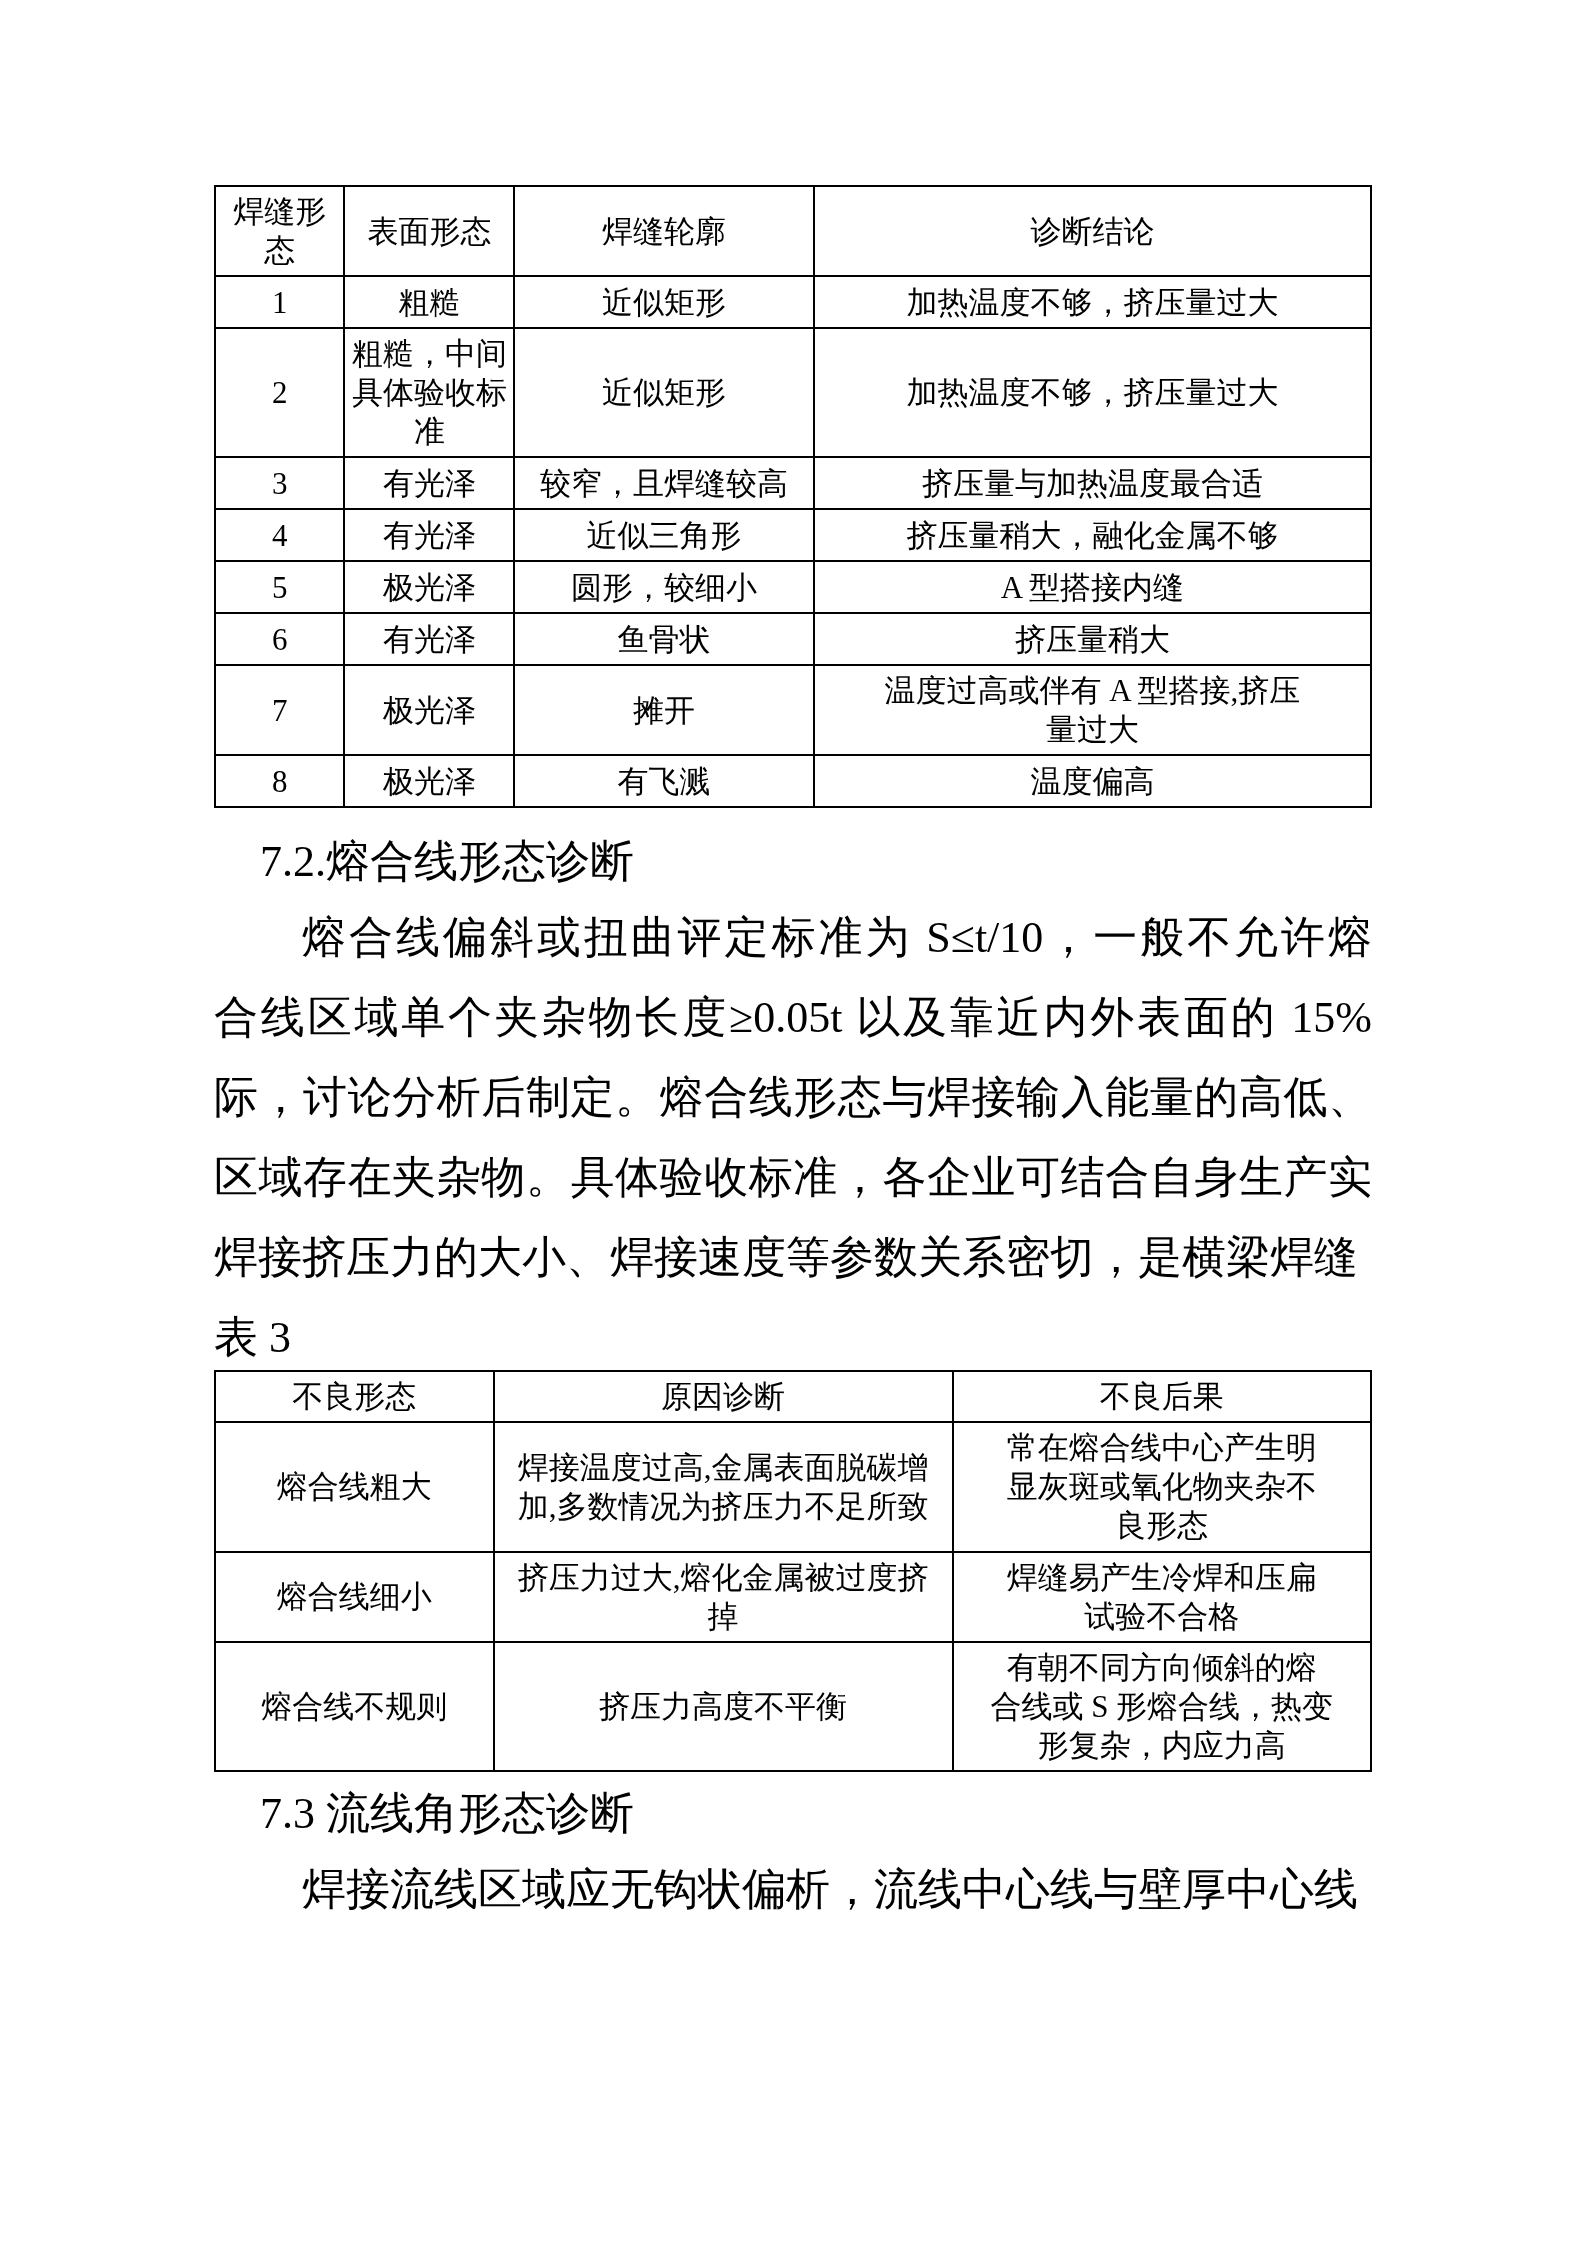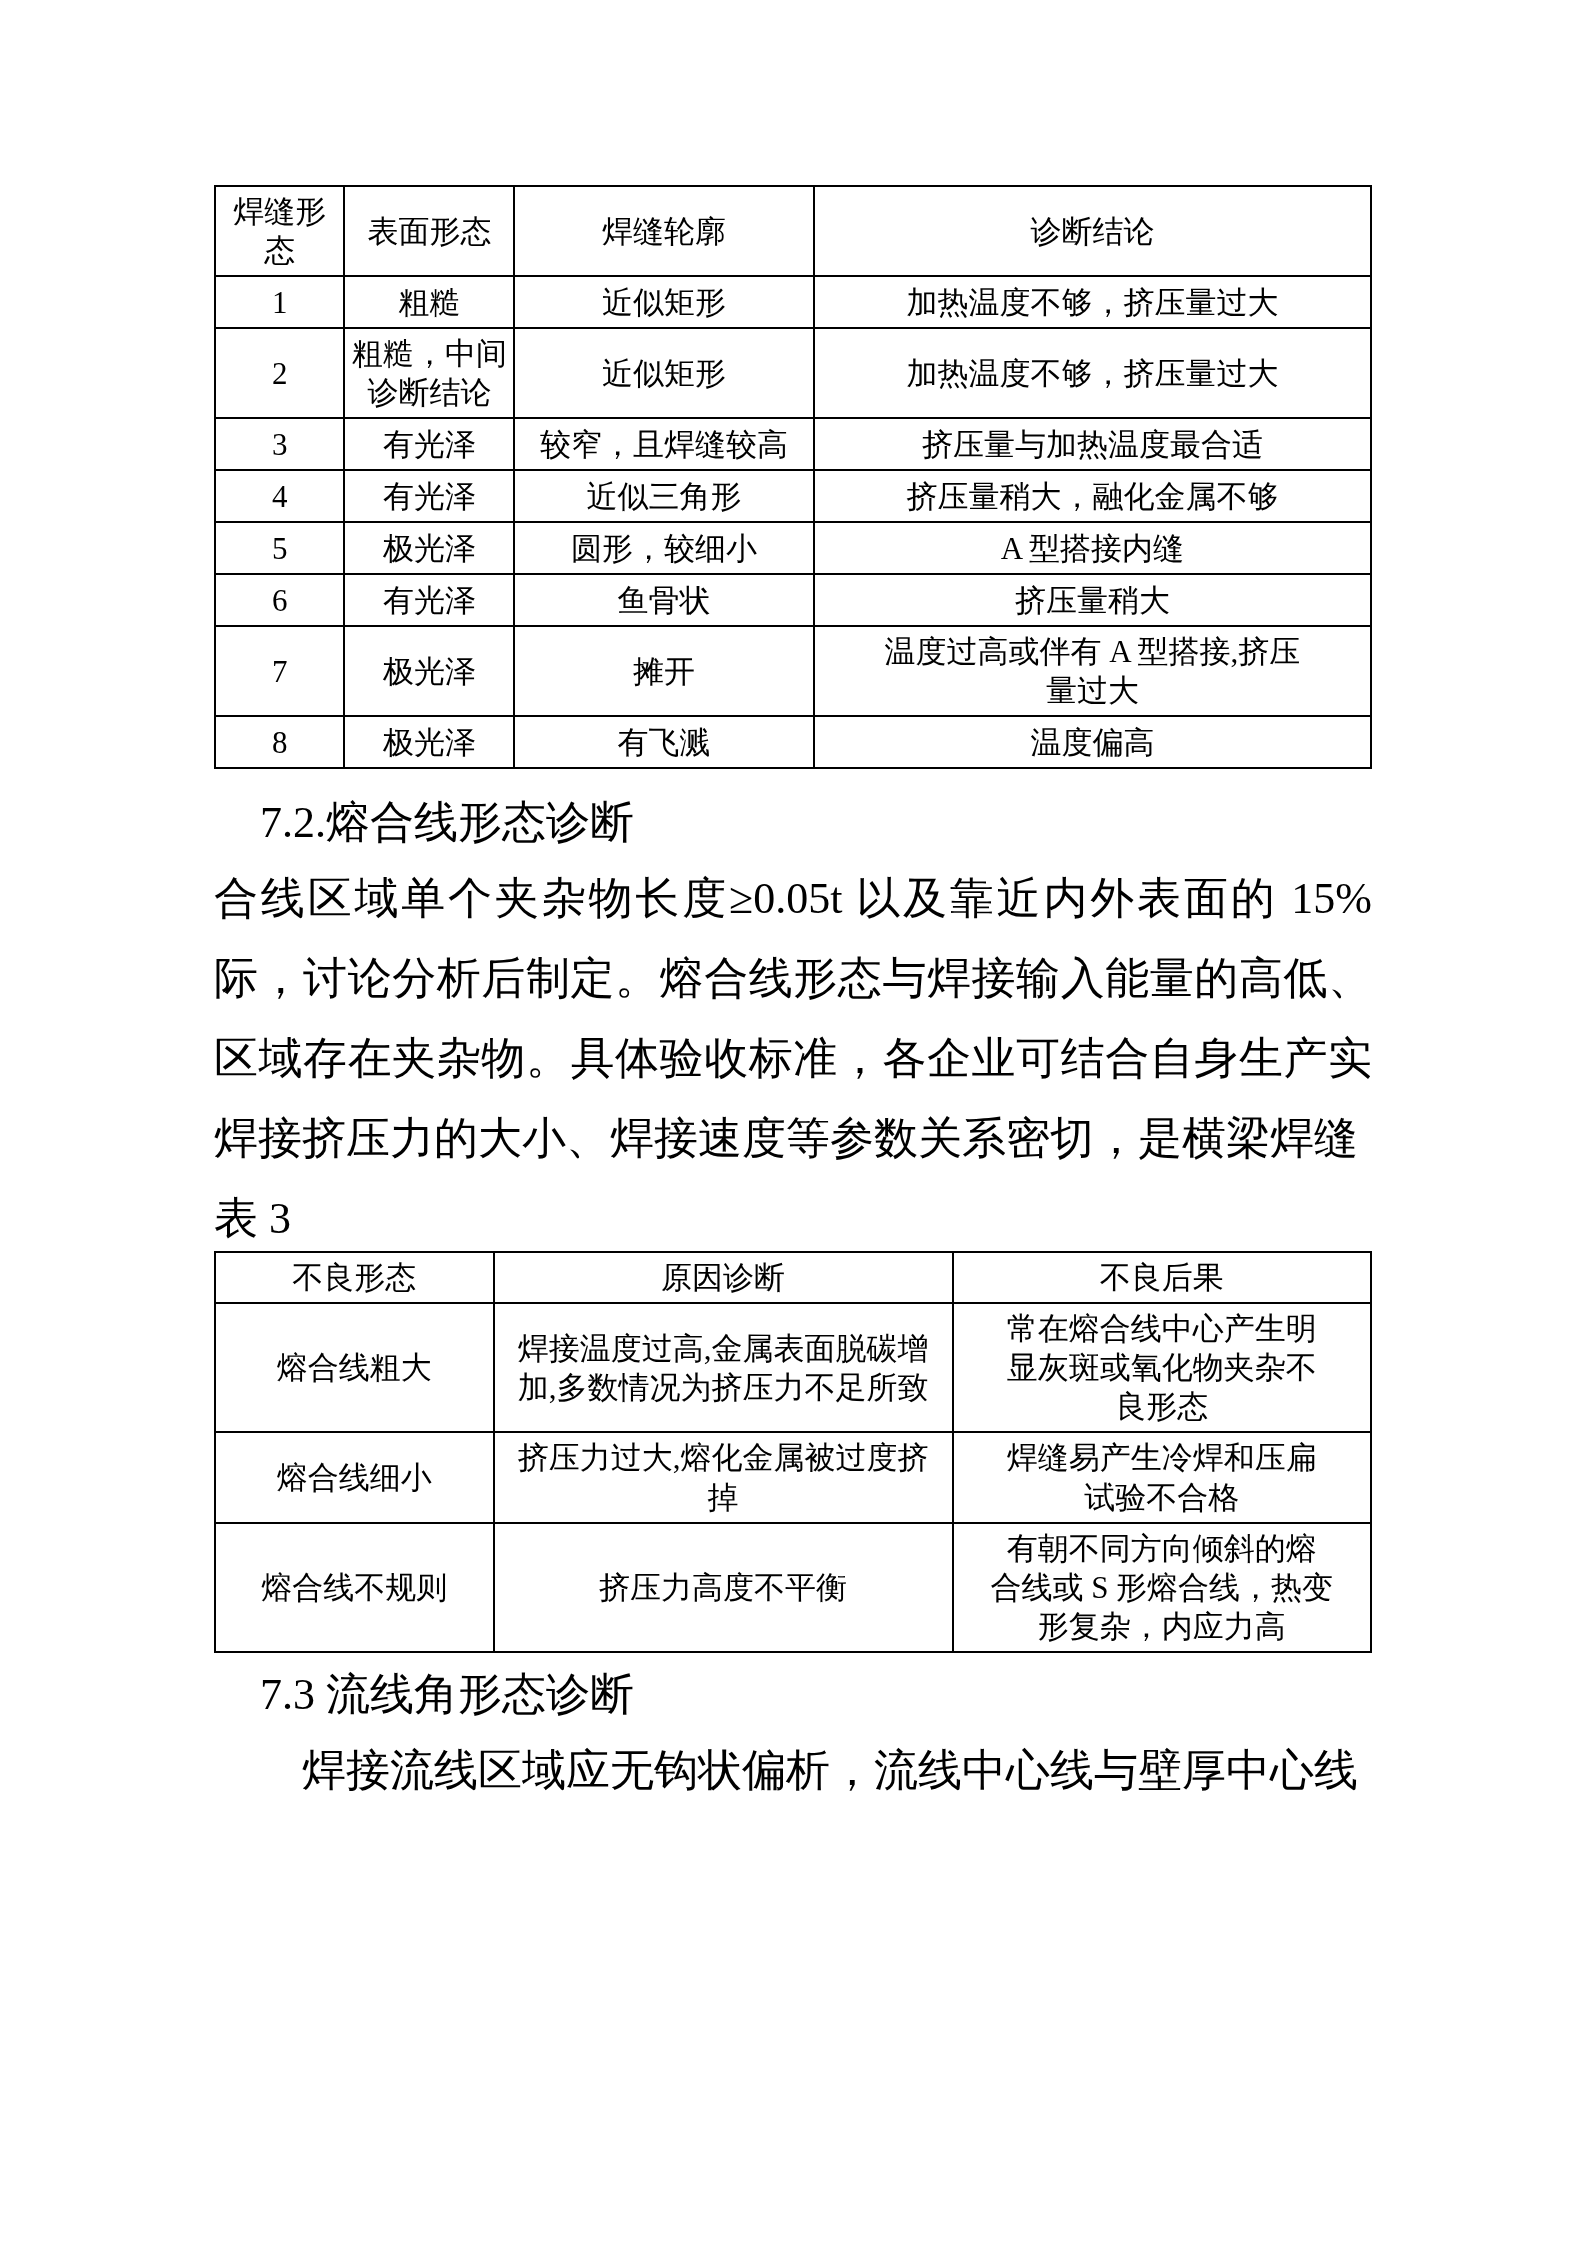--- a/index.html
+++ b/index.html
@@ -78,21 +78,21 @@
     <tbody>
         <tr>
           <td>1</td>
           <td>粗糙</td>
           <td>近似矩形</td>
           <td>加热温度不够，挤压量过大</td>
         </tr>
         <tr>
           <td>2</td>
           <td>粗糙，中间
-诊断结论</td>
+具体验收标准</td>
           <td>近似矩形</td>
           <td>加热温度不够，挤压量过大</td>
         </tr>
         <tr>
           <td>3</td>
           <td>有光泽</td>
           <td>较窄，且焊缝较高</td>
           <td>挤压量与加热温度最合适</td>
         </tr>
         <tr>
@@ -125,20 +125,21 @@
           <td>极光泽</td>
           <td>有飞溅</td>
           <td>温度偏高</td>
         </tr>
       </tbody>
   </table>
 
   <div class="section-heading">7.2.熔合线形态诊断</div>
 
   <div class="para">
+      <div class="line first">熔合线偏斜或扭曲评定标准为 S≤t/10，一般不允许熔</div>
       <div class="line">合线区域单个夹杂物长度≥0.05t 以及靠近内外表面的 15%</div>
       <div class="line">际，讨论分析后制定。熔合线形态与焊接输入能量的高低、</div>
       <div class="line">区域存在夹杂物。具体验收标准，各企业可结合自身生产实</div>
       <div class="line">焊接挤压力的大小、焊接速度等参数关系密切，是横梁焊缝</div>
     </div>
 
   <div class="table-caption">表 3</div>
 
   <table class="t3">
     <colgroup>

